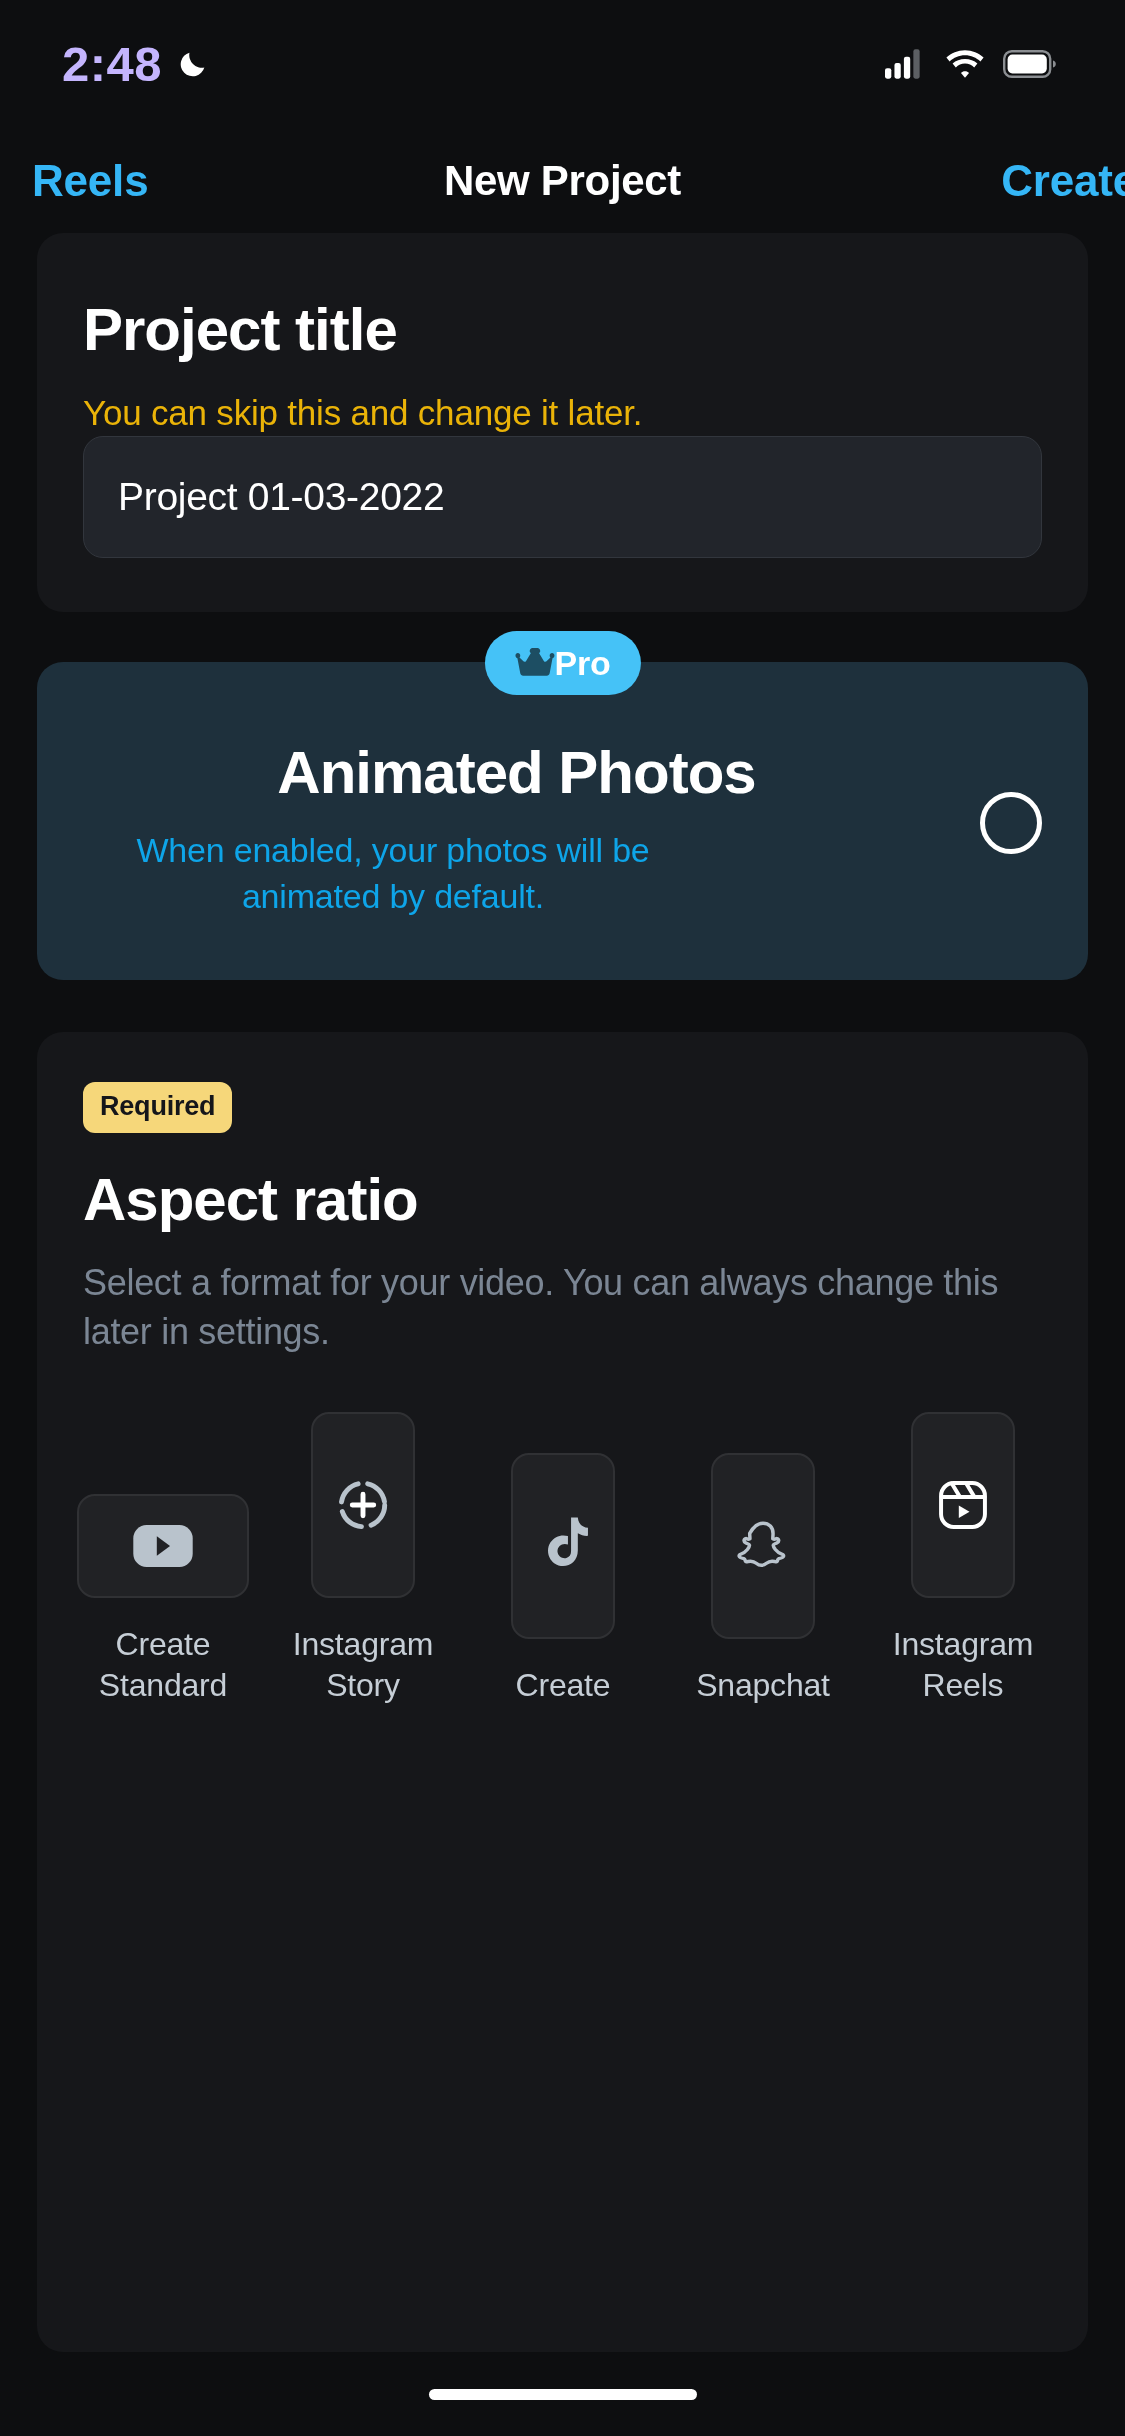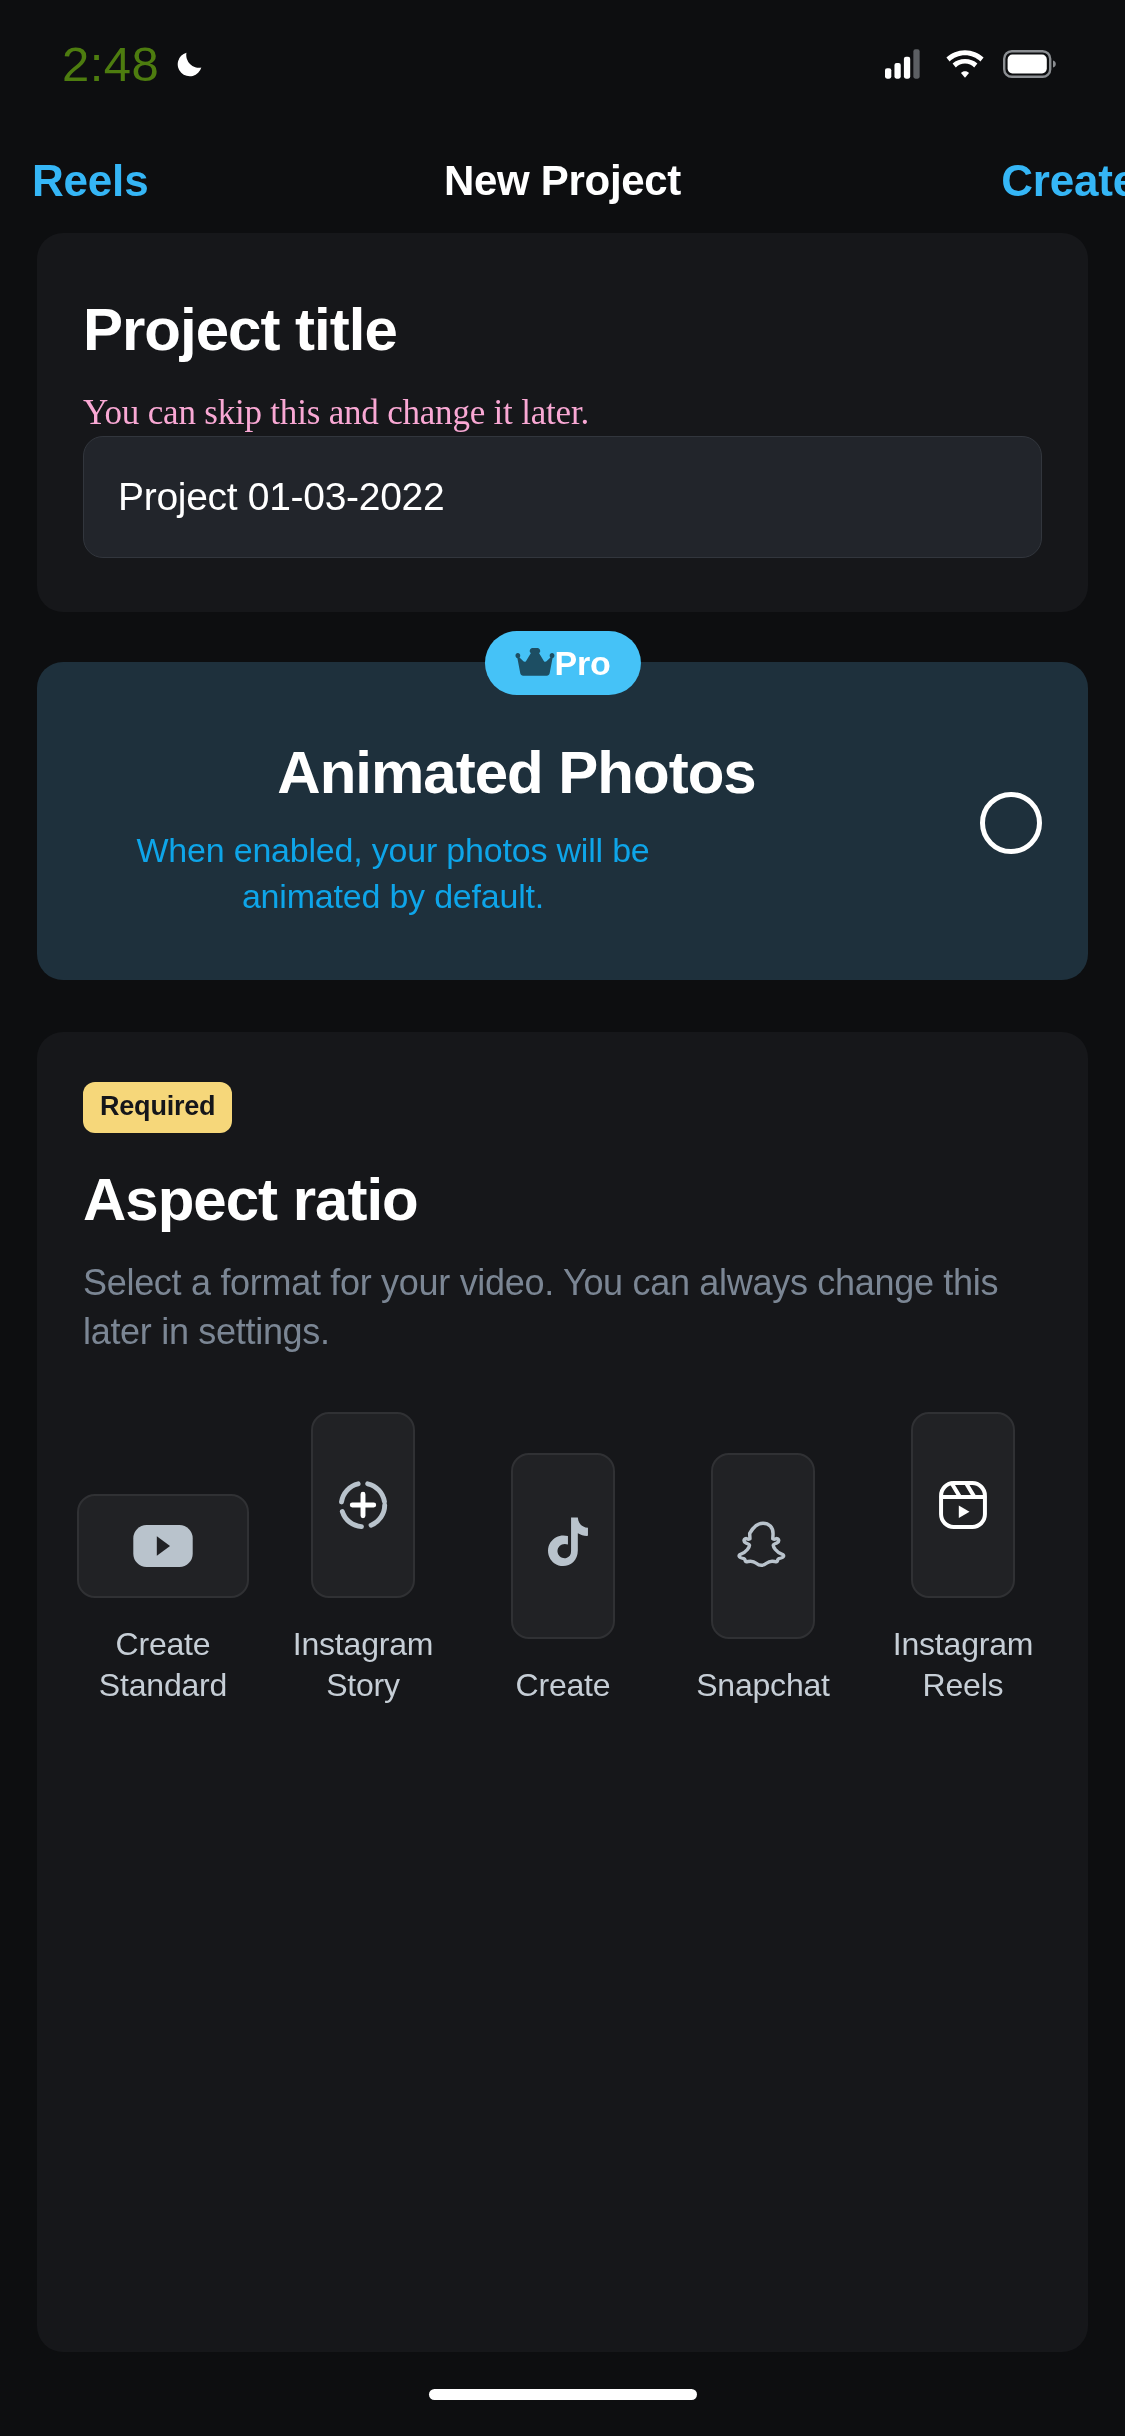--- a/index.html
+++ b/index.html
@@ -19,21 +19,21 @@
   
   .statusbar {
     height:128px;
     display:flex; align-items:center;
     justify-content:space-between;
     padding:0 68px 0 62px;
     flex:0 0 auto;
   }
   .sb-left { display:flex; align-items:center; gap:14px; }
   .sb-time {
-    color:#4d7c0f; font-size:49px; font-weight:400;
+    color:#c4b5fd; font-size:49px; font-weight:700;
     letter-spacing:0.5px;
   }
   .moon-icon { width:34px; height:34px; display:block; }
   .sb-right { display:flex; align-items:center; gap:18px; }
   .signal-icon { width:42px; height:30px; display:block; }
   .wifi-icon { width:40px; height:30px; display:block; }
   .battery-icon { width:54px; height:28px; display:block; }
 
   
   .navbar {
@@ -76,26 +76,25 @@
 
   
   .card-title-sec { padding:64px 46px 54px 46px; }
   .sec-heading {
     color:#ffffff;
     font-size:60px; font-weight:700;
     letter-spacing:-1px;
     line-height:1.1;
   }
   .sec-sub {
-    color:#f9a8d4;
+    color:#eab308;
     font-size:35px; font-weight:400;
     line-height:1.35;
     margin-top:26px;
     letter-spacing:-0.2px;
-    font-family:Liberation Serif, serif;
   }
   .title-input {
     height:122px;
     background:#22252b;
     border:1px solid #32363d;
     border-radius:20px;
     display:flex; align-items:center;
     padding:0 34px;
     cursor:text;
   }

